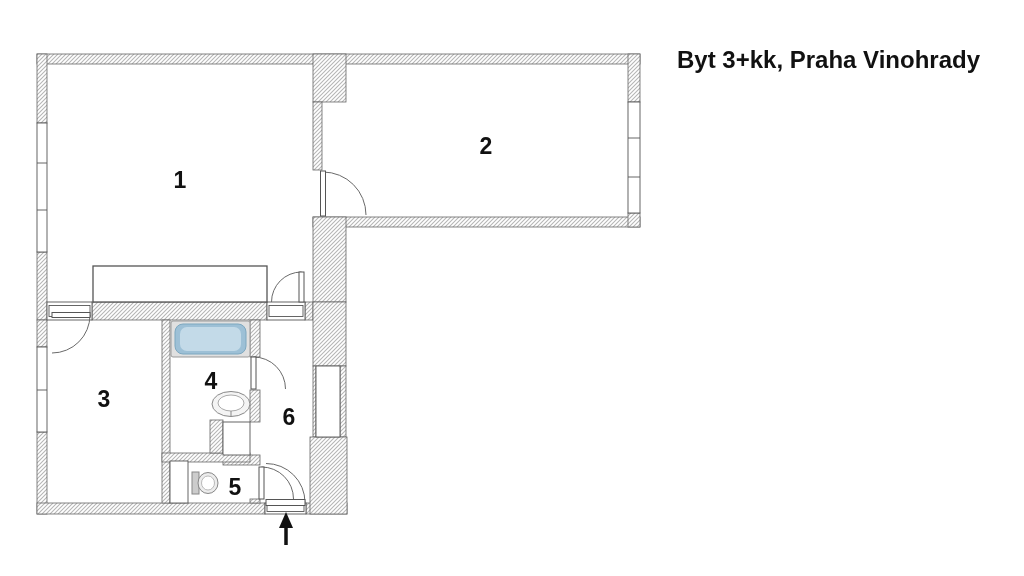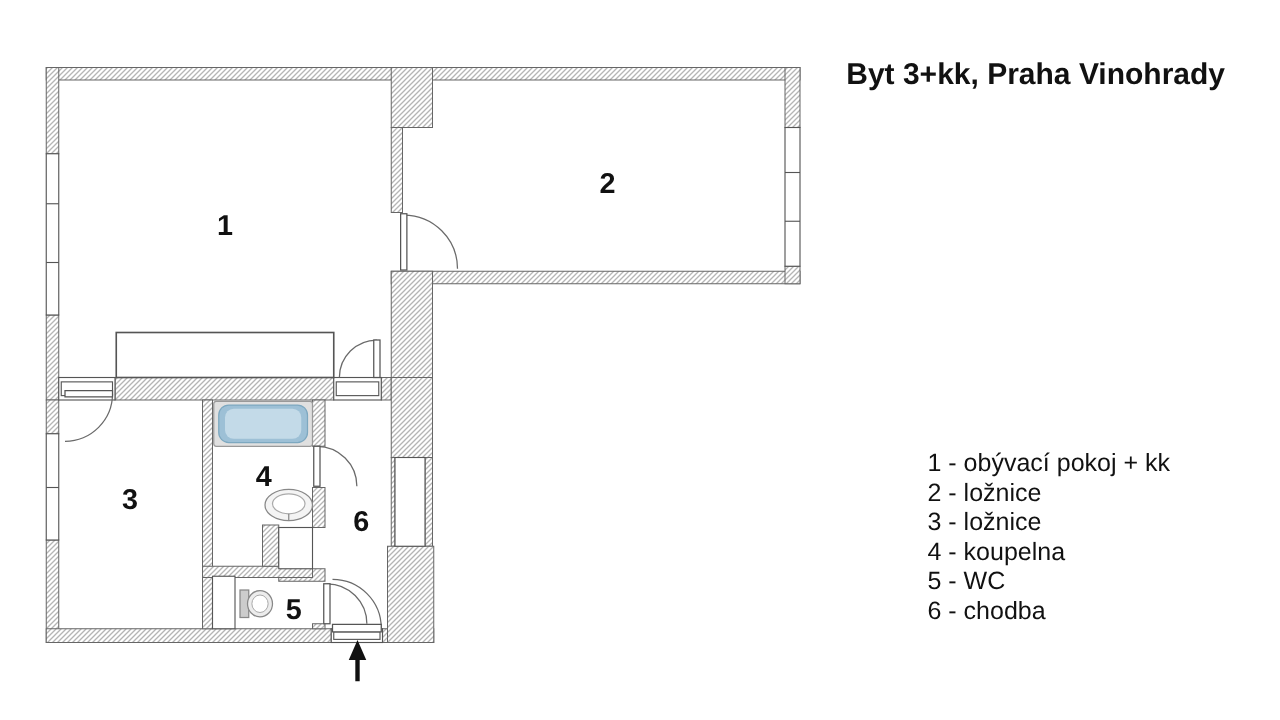--- a/index.html
+++ b/index.html
@@ -143,21 +143,13 @@
     <text class="roomnum" font-family="Liberation Sans, sans-serif" font-weight="bold" font-size="23" x="180" y="188">1</text>
     <text class="roomnum" font-family="Liberation Sans, sans-serif" font-weight="bold" font-size="23" x="486" y="154">2</text>
     <text class="roomnum" font-family="Liberation Sans, sans-serif" font-weight="bold" font-size="23" x="104" y="407">3</text>
     <text class="roomnum" font-family="Liberation Sans, sans-serif" font-weight="bold" font-size="23" x="211" y="389">4</text>
     <text class="roomnum" font-family="Liberation Sans, sans-serif" font-weight="bold" font-size="23" x="235" y="495">5</text>
     <text class="roomnum" font-family="Liberation Sans, sans-serif" font-weight="bold" font-size="23" x="289" y="425">6</text>
   </svg>
 
   <div id="title">Byt 3+kk, Praha Vinohrady</div>
 
-  <div id="legend">
-    <div>1 - obývací pokoj + kk</div>
-    <div>2 - ložnice</div>
-    <div>3 - ložnice</div>
-    <div>4 - koupelna</div>
-    <div>5 - WC</div>
-    <div>6 - chodba</div>
-  </div>
 </div>
 
 </body></html>

